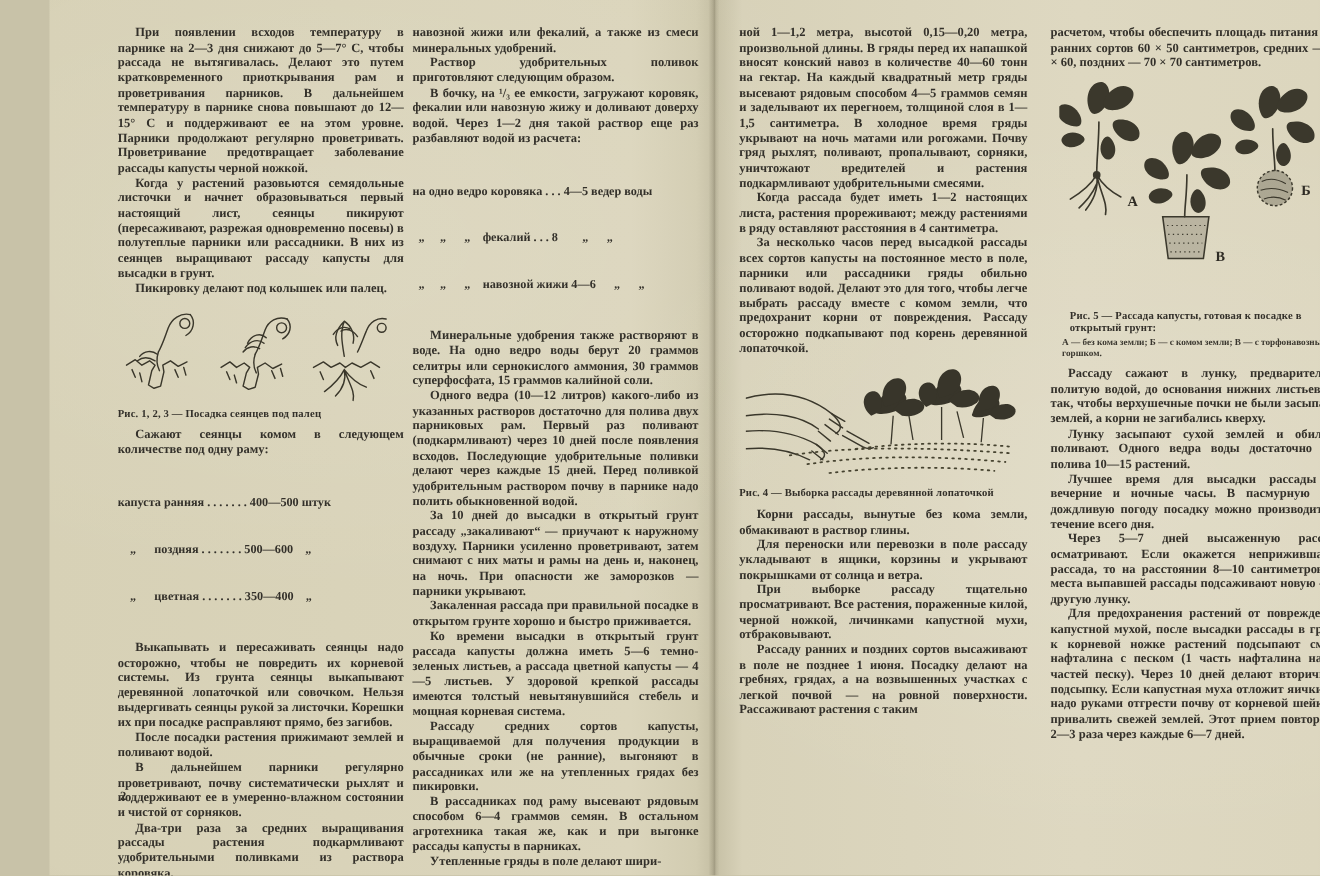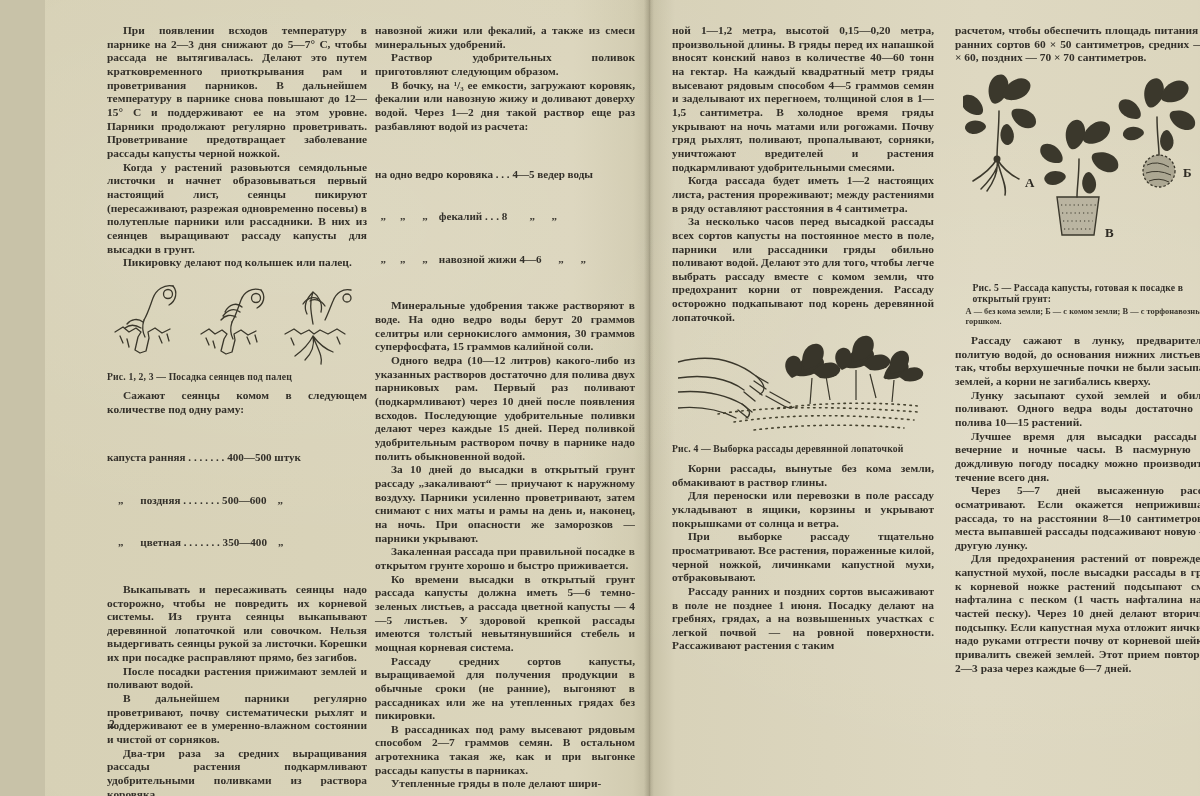--- a/index.html
+++ b/index.html
@@ -101,21 +101,21 @@
       <div>на одно ведро коровяка . . . 4—5 ведер воды</div>
       <div>  „     „      „    фекалий . . . 8        „      „</div>
       <div>  „     „      „    навозной жижи 4—6      „      „</div>
     </div>
     <p>Минеральные удобрения также растворяют в воде. На одно ведро воды берут 20 граммов селитры или сернокислого аммония, 30 граммов суперфосфата, 15 граммов калийной соли.</p>
     <p>Одного ведра (10—12 литров) какого-либо из указанных растворов достаточно для полива двух парниковых рам. Первый раз поливают (подкармливают) через 10 дней после появления всходов. Последующие удобрительные поливки делают через каждые 15 дней. Перед поливкой удобрительным раствором почву в парнике надо полить обыкновенной водой.</p>
     <p>За 10 дней до высадки в открытый грунт рассаду „закаливают“ — приучают к наружному воздуху. Парники усиленно проветривают, затем снимают с них маты и рамы на день и, наконец, на ночь. При опасности же заморозков — парники укрывают.</p>
     <p>Закаленная рассада при правильной посадке в открытом грунте хорошо и быстро приживается.</p>
     <p>Ко времени высадки в открытый грунт рассада капусты должна иметь 5—6 темно-зеленых листьев, а рассада цветной капусты — 4—5 листьев. У здоровой крепкой рассады имеются толстый невытянувшийся стебель и мощная корневая система.</p>
     <p>Рассаду средних сортов капусты, выращиваемой для получения продукции в обычные сроки (не ранние), выгоняют в рассадниках или же на утепленных грядах без пикировки.</p>
-    <p>В рассадниках под раму высевают рядовым способом 2—7 граммов семян. В остальном агротехника такая же, как и при выгонке рассады капусты в парниках.</p>
+    <p>В рассадниках под раму высевают рядовым способом 6—4 граммов семян. В остальном агротехника такая же, как и при выгонке рассады капусты в парниках.</p>
     <p>Утепленные гряды в поле делают шири-</p>
   </div>
 
   <div class="col" style="left:627px;width:262px;">
     <p class="noindent">ной 1—1,2 метра, высотой 0,15—0,20 метра, произвольной длины. В гряды перед их напашкой вносят конский навоз в количестве 40—60 тонн на гектар. На каждый квадратный метр гряды высевают рядовым способом 4—5 граммов семян и заделывают их перегноем, толщиной слоя в 1—1,5 сантиметра. В холодное время гряды укрывают на ночь матами или рогожами. Почву гряд рыхлят, поливают, пропалывают, сорняки, уничтожают вредителей и растения подкармливают удобрительными смесями.</p>
     <p>Когда рассада будет иметь 1—2 настоящих листа, растения прореживают; между растениями в ряду оставляют расстояния в 4 сантиметра.</p>
     <p>За несколько часов перед высадкой рассады всех сортов капусты на постоянное место в поле, парники или рассадники гряды обильно поливают водой. Делают это для того, чтобы легче выбрать рассаду вместе с комом земли, что предохранит корни от повреждения. Рассаду осторожно подкапывают под корень деревянной лопаточкой.</p>
 
     <div class="fig">
       <svg width="250" height="104" viewBox="0 0 250 104">

